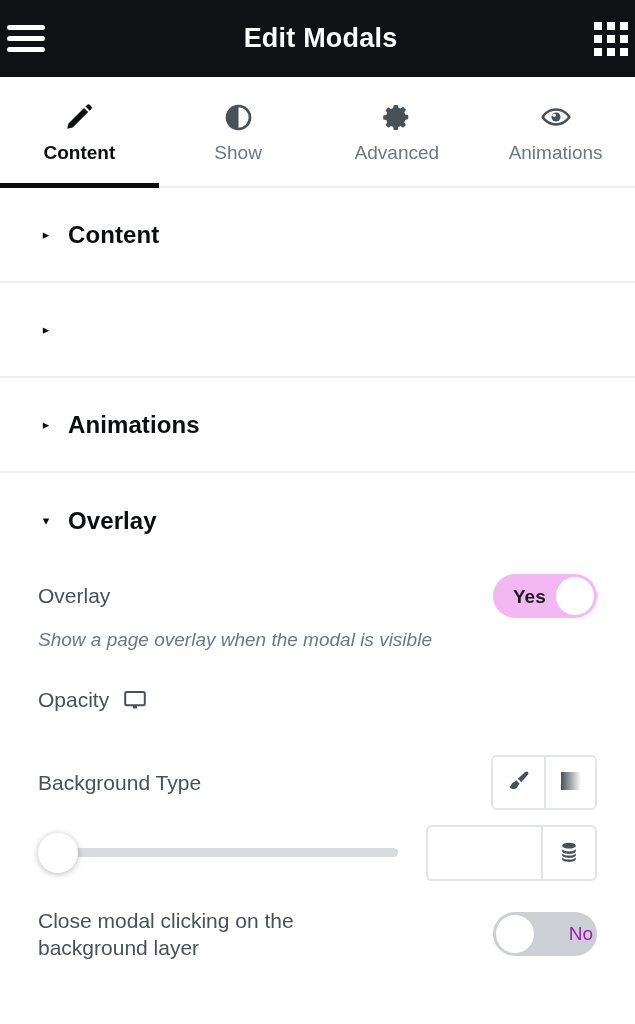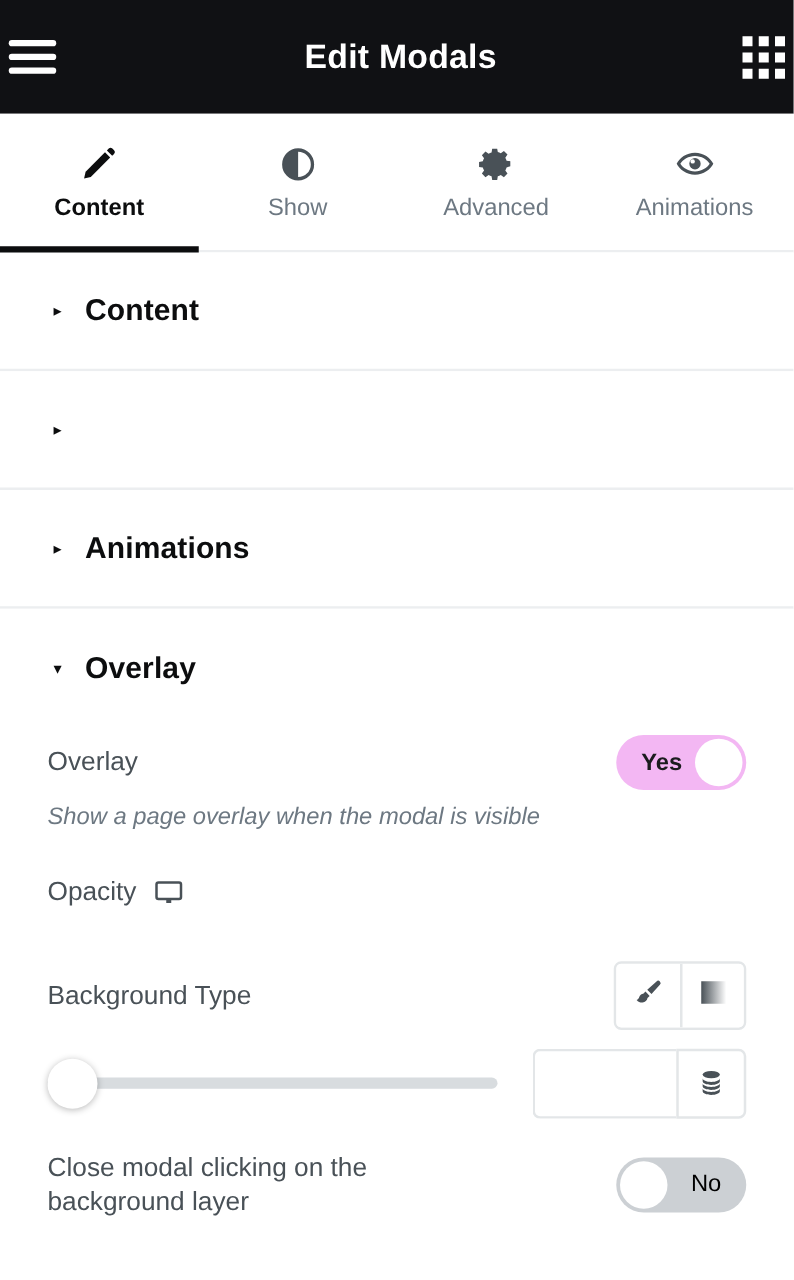--- a/index.html
+++ b/index.html
@@ -16,21 +16,21 @@
     width: 635px;
     height: 1024px;
     position: relative;
     background: #ffffff;
     display: flex;
     flex-direction: column;
   }
 
   
   .topbar {
-    height: 91px;
+    height: 77px;
     background: #101114;
     display: flex;
     align-items: center;
     justify-content: space-between;
     padding: 0 7px;
     flex: 0 0 auto;
   }
 
   .hamburger {
     width: 40px;
@@ -218,22 +218,22 @@
   .switch.on .knob { right: 3px; }
   .switch.on .sw-label {
     left: 20px;
     color: #1b1c1e;
   }
   .switch.off {
     background: #ccd0d4;
   }
   .switch.off .knob { left: 3px; }
   .switch.off .sw-label {
-    right: 20px;
-    color: #000000;
+    right: 4px;
+    color: #a21caf;
     font-weight: normal;
   }
 
   
   .choices {
     display: flex;
     border: 2px solid #e3e6e8;
     border-radius: 6px;
     overflow: hidden;
     flex: 0 0 auto;

